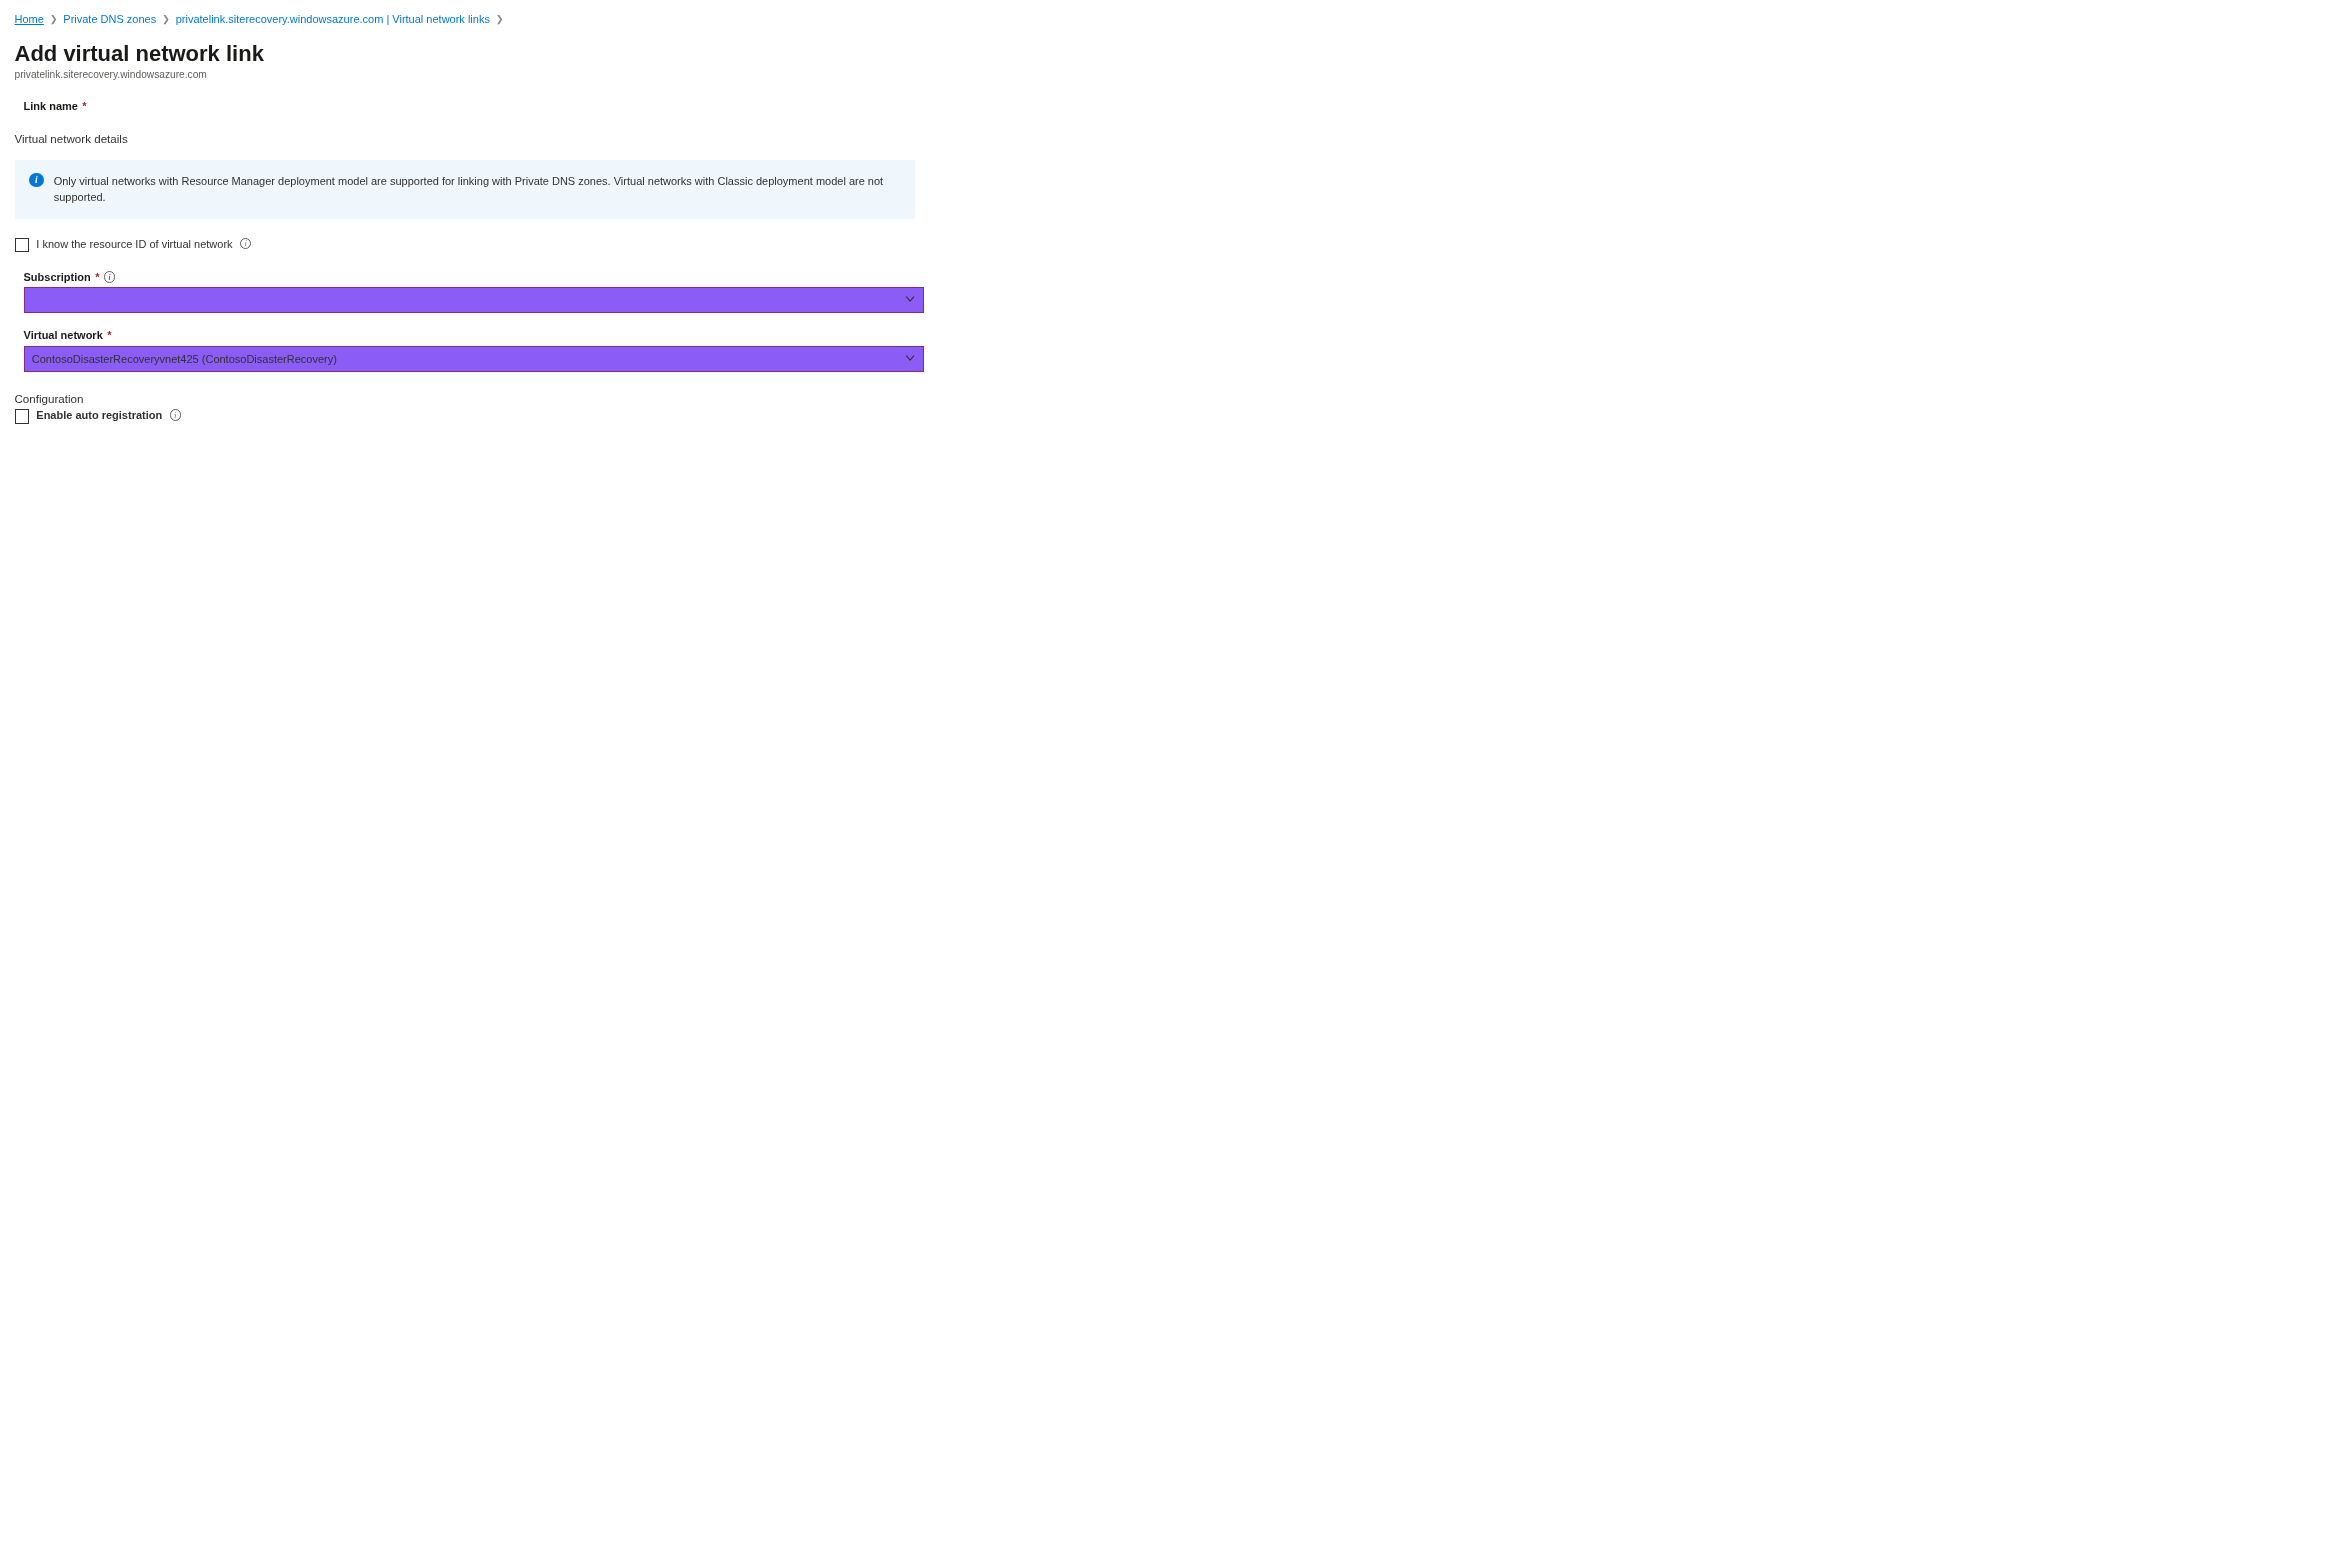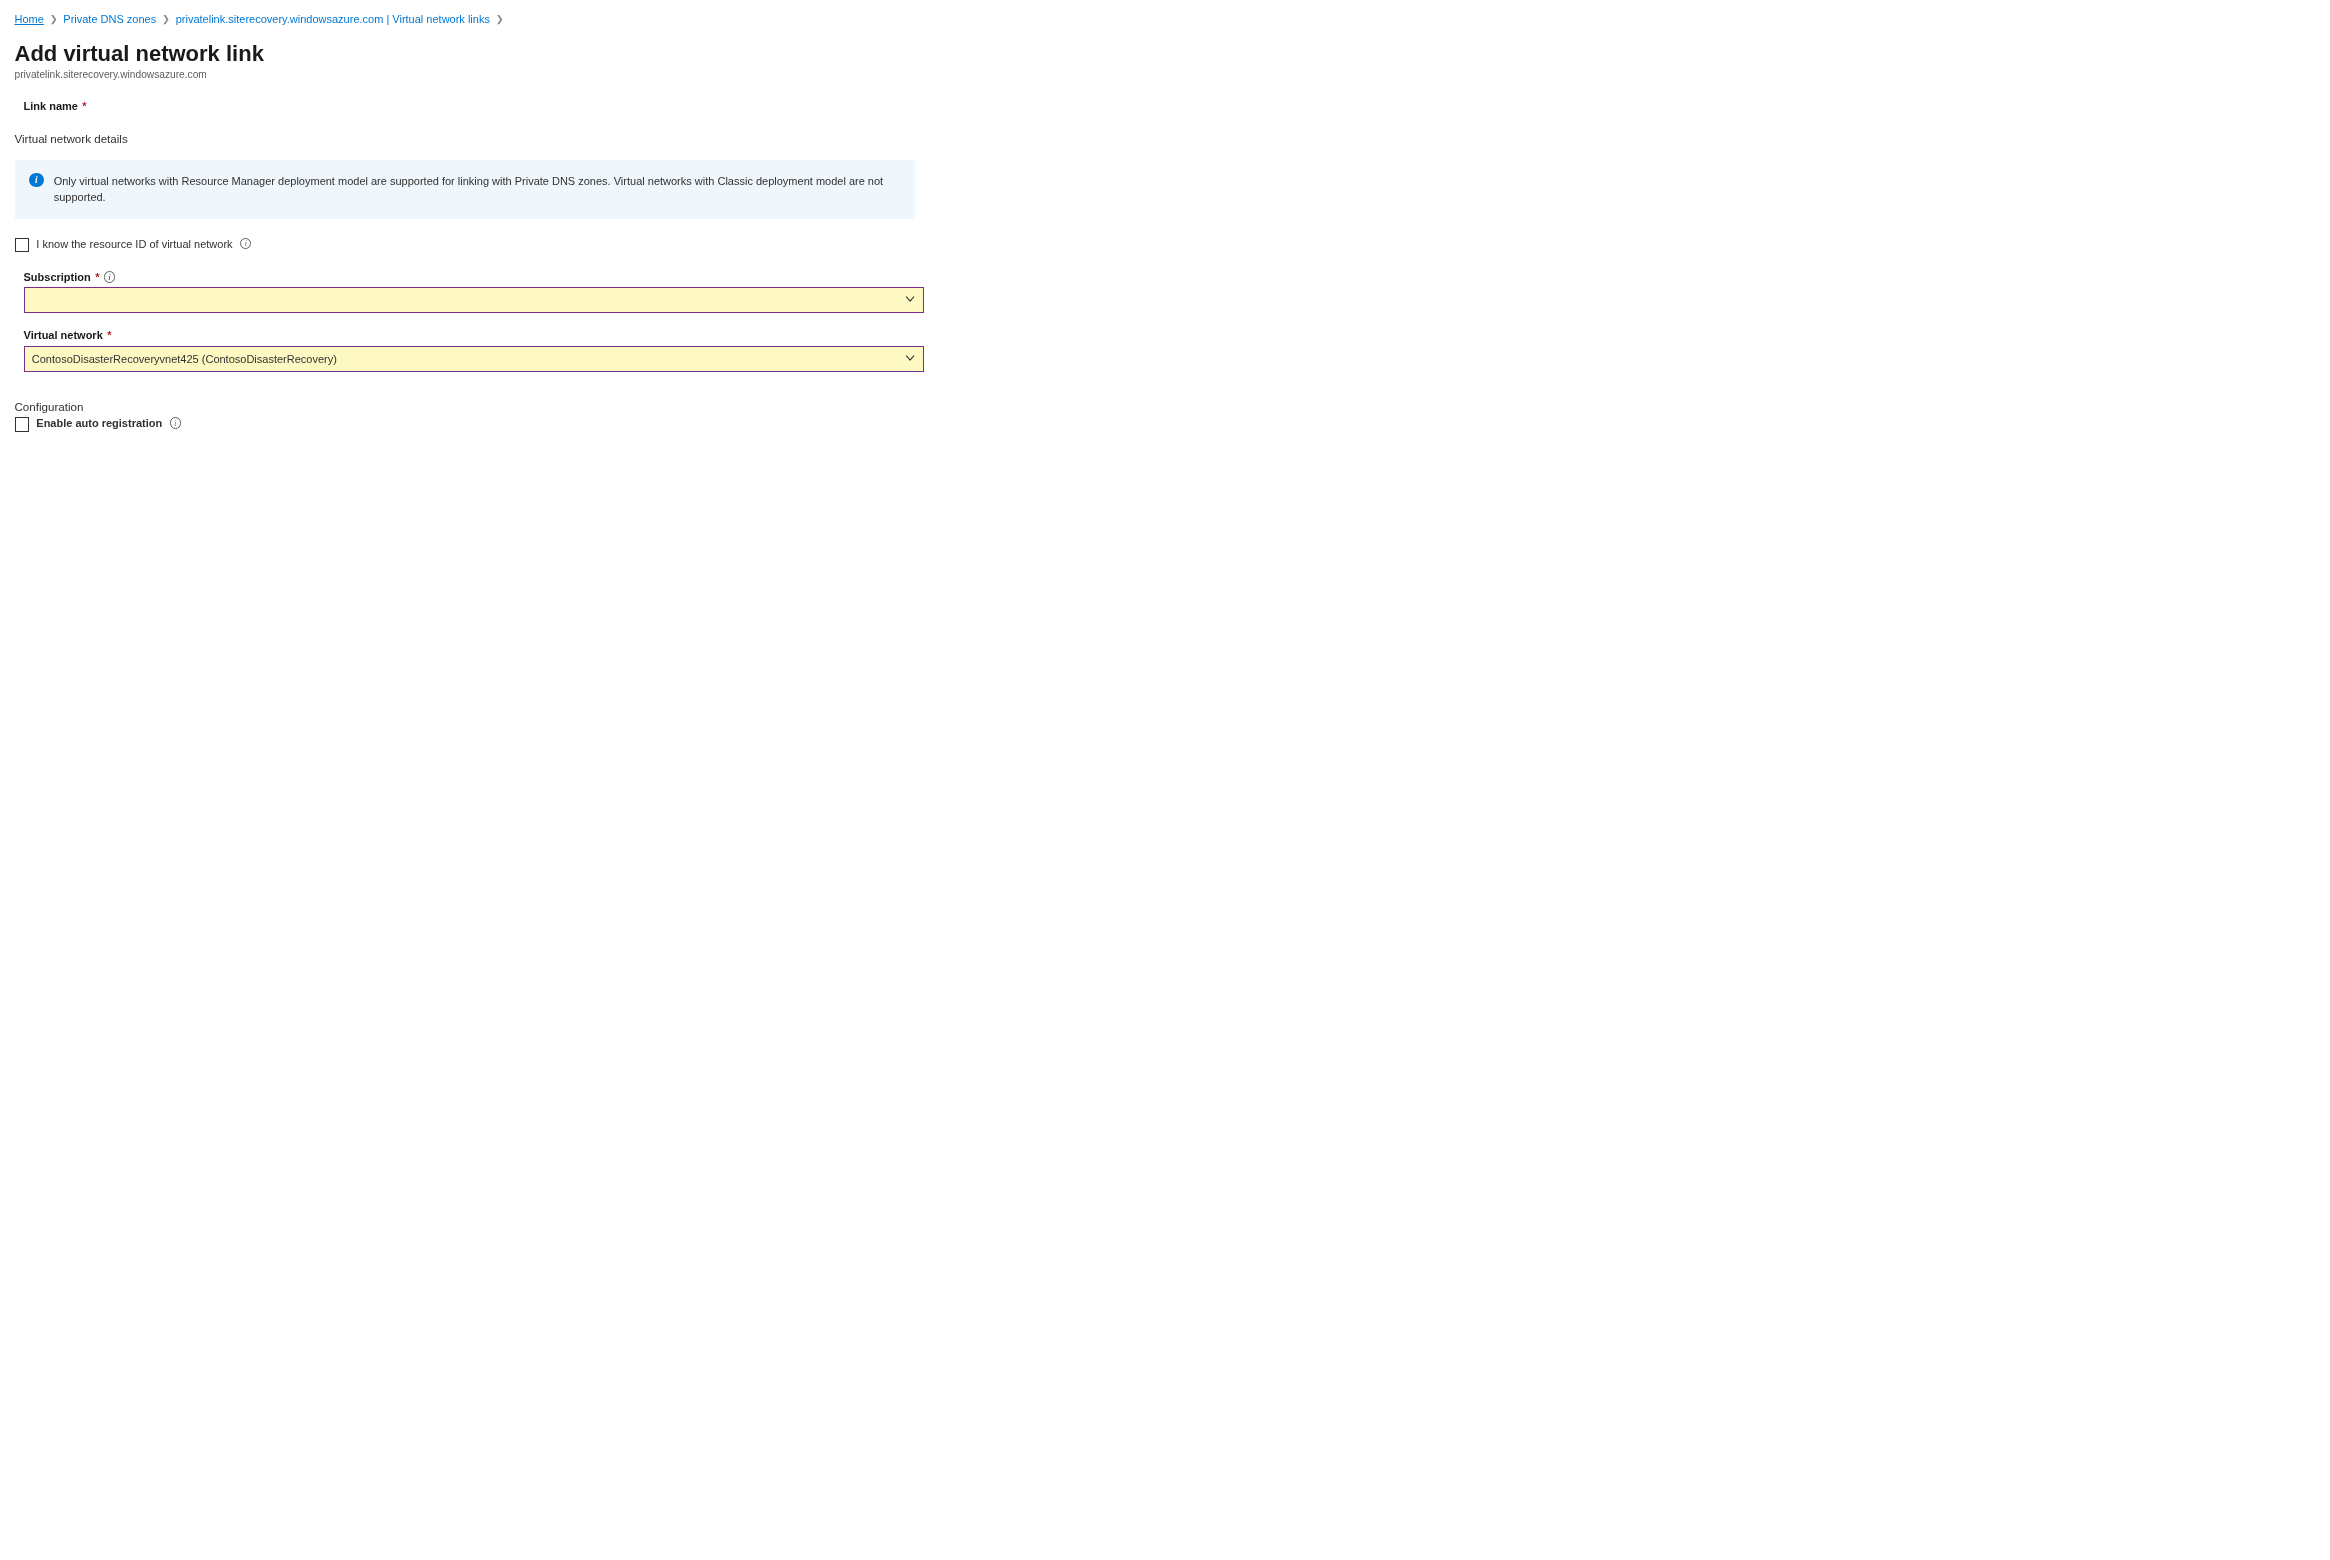--- a/index.html
+++ b/index.html
@@ -152,21 +152,21 @@
       cursor: pointer;
       font-family: Georgia, serif;
     }
     .select-input {
       width: 100%;
       max-width: 900px;
       border: 0.7px solid #7c2d8e;
       padding: 5.8px 25px 5.8px 7.3px;
       font-size: 11px;
       color: #323130;
-      background: #fef9c3;
+      background: #8b5cf6;
       appearance: none;
       -webkit-appearance: none;
       outline: none;
       min-height: 26px;
       cursor: pointer;
     }
     .select-wrapper {
       position: relative;
       max-width: 900px;
     }
@@ -244,20 +244,20 @@
   <div class="select-wrapper">
     <div class="select-input">ContosoDisasterRecoveryvnet425 (ContosoDisasterRecovery)</div>
     <span class="select-chevron">
       <svg width="10.2" height="10.2" viewBox="0 0 14 14">
           <path d="M2 4 L7 10 L12 4" stroke="#323130" stroke-width="1.4" fill="none" stroke-linecap="round" stroke-linejoin="round"></path>
         </svg>
     </span>
   </div>
 </div>
 
-<div class="section-heading" style="margin-top:28px;margin-bottom:4.4px;">Configuration</div>
+<div class="section-heading" style="margin-top:20px;margin-bottom:4.4px;">Configuration</div>
 
 <div class="checkbox-row">
   <input type="checkbox" id="auto-reg" style="">
   <label for="auto-reg" style="font-weight:600;">Enable auto registration</label>
   <span class="tooltip-icon">i</span>
 </div>
 
 
 </body></html>

